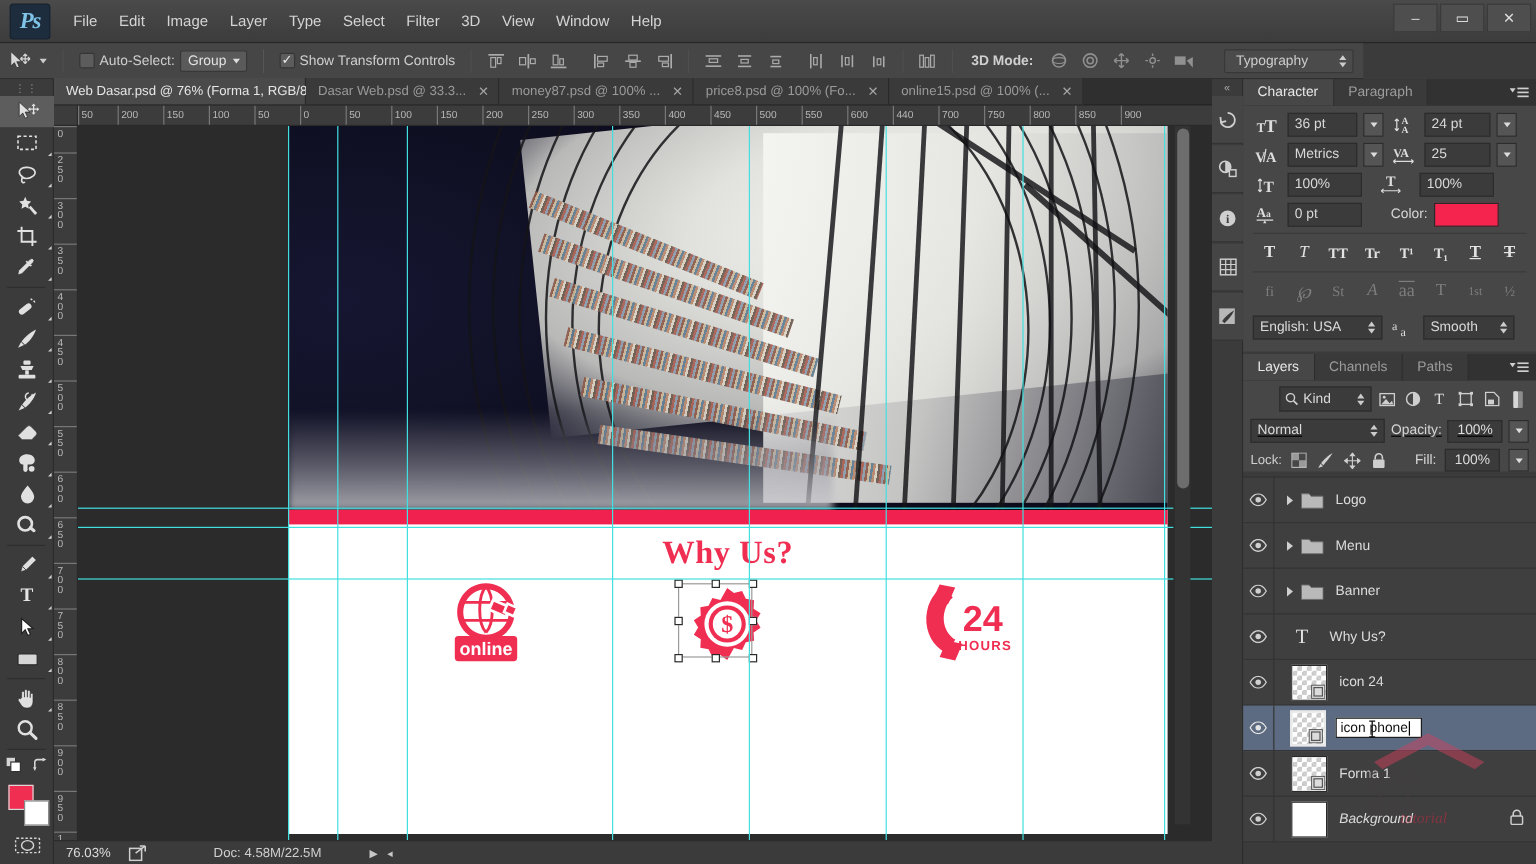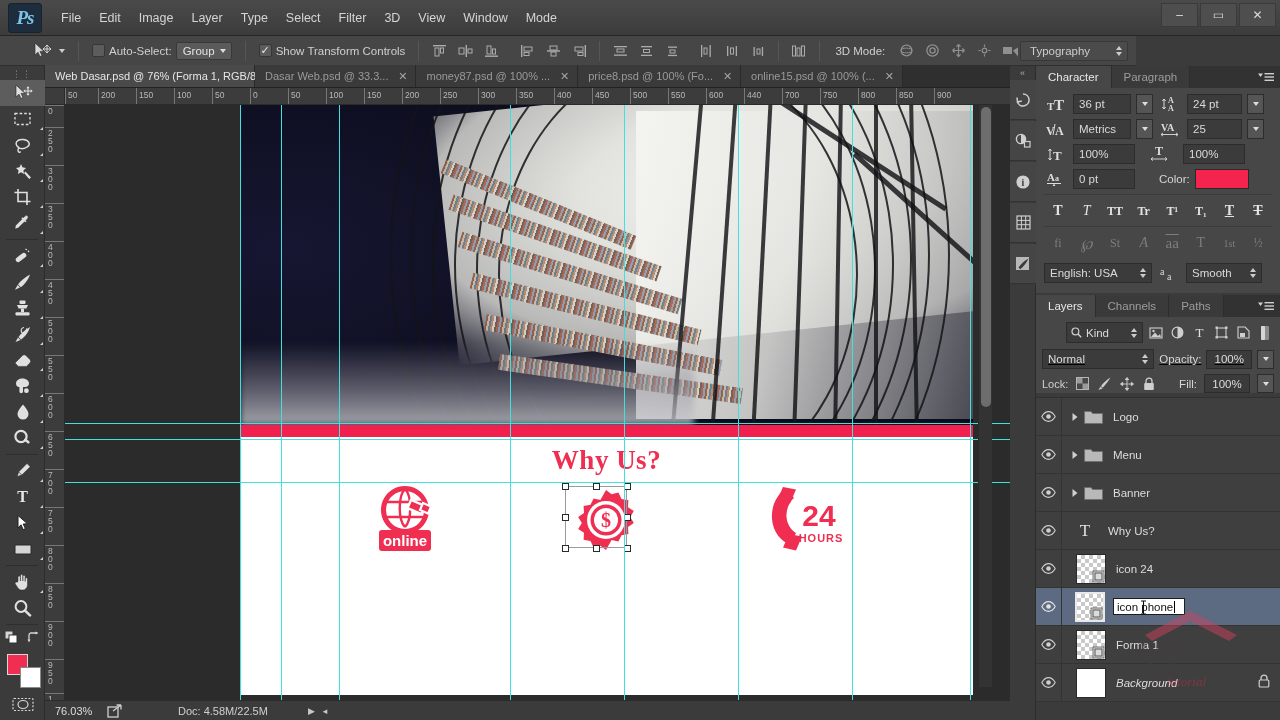--- a/index.html
+++ b/index.html
@@ -55,21 +55,20 @@
     margin-left: 2px;
   }
 
   
   .optionsbar {
     position: absolute; top: 36px; left: 0;
     width: 1136px; height: 30px;
     background: #464646;
     border-bottom: 1px solid #2e2e2e;
     display: flex; align-items: center;
-    padding-left: 26px;
   }
   .opt-tool {
     display: flex; align-items: center; gap: 4px;
     padding: 0 6px;
   }
   .opt-sep {
     width: 1px; height: 20px; background: #333;
     margin: 0 7px; border-right: 1px solid #565656;
   }
   .opt-label { color: #cfcfcf; font-size: 11.5px; white-space: nowrap; }
@@ -553,21 +552,21 @@
       <div class="menu-item">File</div>
       <div class="menu-item">Edit</div>
       <div class="menu-item">Image</div>
       <div class="menu-item">Layer</div>
       <div class="menu-item">Type</div>
       <div class="menu-item">Select</div>
       <div class="menu-item">Filter</div>
       <div class="menu-item">3D</div>
       <div class="menu-item">View</div>
       <div class="menu-item">Window</div>
-      <div class="menu-item">Mode</div>
+      <div class="menu-item">Help</div>
     </div>
     <div class="win-controls">
       <div class="win-btn">–</div>
       <div class="win-btn">▭</div>
       <div class="win-btn">✕</div>
     </div>
   </div>
 
   <div class="optionsbar">
     <div class="opt-tool">
@@ -680,21 +679,21 @@
     </div>
     <div class="opt-sep"></div>
     <div class="align-btn">
       <svg width="17" height="14" viewBox="0 0 17 14">
         <rect x="1.5" y="2" width="3" height="10" fill="none" stroke="#bdbdbd"></rect>
           <rect x="6" y="4" width="3" height="8" fill="none" stroke="#bdbdbd"></rect>
           <rect x="10.5" y="2" width="3" height="10" fill="none" stroke="#bdbdbd"></rect>
       </svg>
     </div>
     <div class="opt-sep"></div>
-    <span class="opt-label" style="margin:0 8px;">3D Mode:</span>
+    <span class="opt-label" style="margin:0 8px;font-weight:bold;">3D Mode:</span>
 
     <div class="align-btn">
       <svg width="17" height="15" viewBox="0 0 17 15">
         <circle cx="8.5" cy="7.5" r="5.4" fill="none" stroke="#9d9d9d" stroke-width="1.3"></circle>
         <ellipse cx="8.5" cy="7.5" rx="5.4" ry="2.4" fill="none" stroke="#9d9d9d" stroke-width="1"></ellipse>
       </svg>
     </div>
     <div class="align-btn">
       <svg width="17" height="15" viewBox="0 0 17 15">
         <circle cx="8.5" cy="7.5" r="5.6" fill="none" stroke="#9d9d9d" stroke-width="1.3"></circle>

